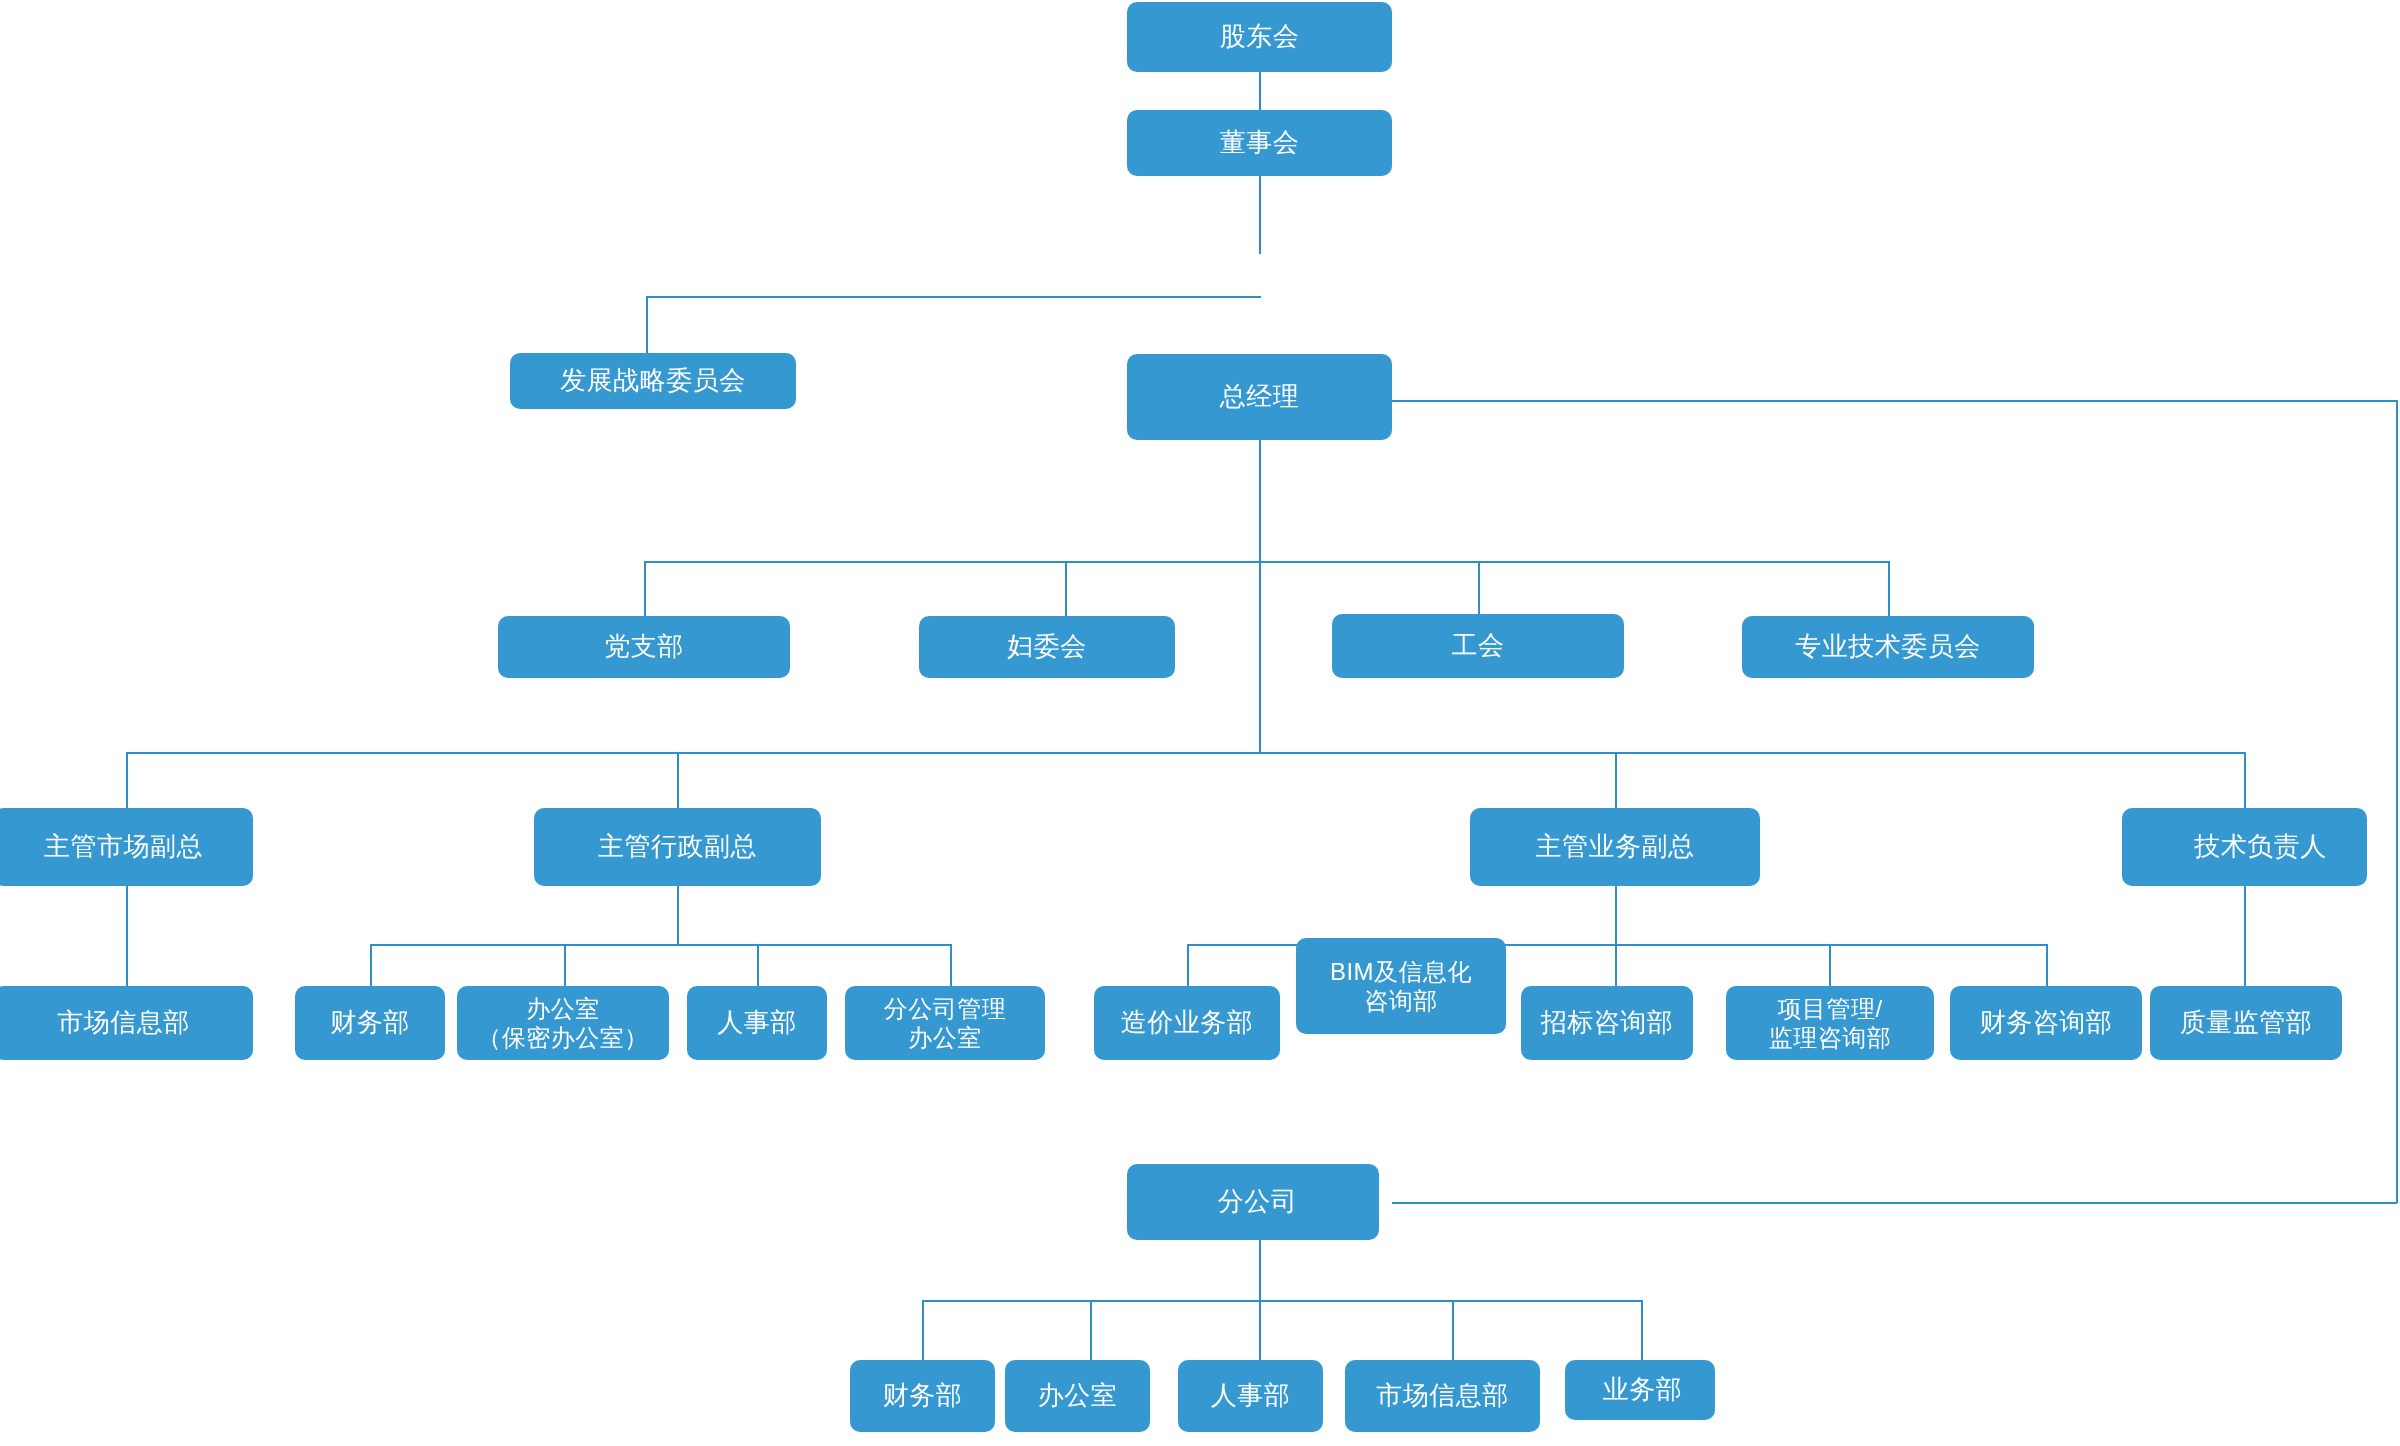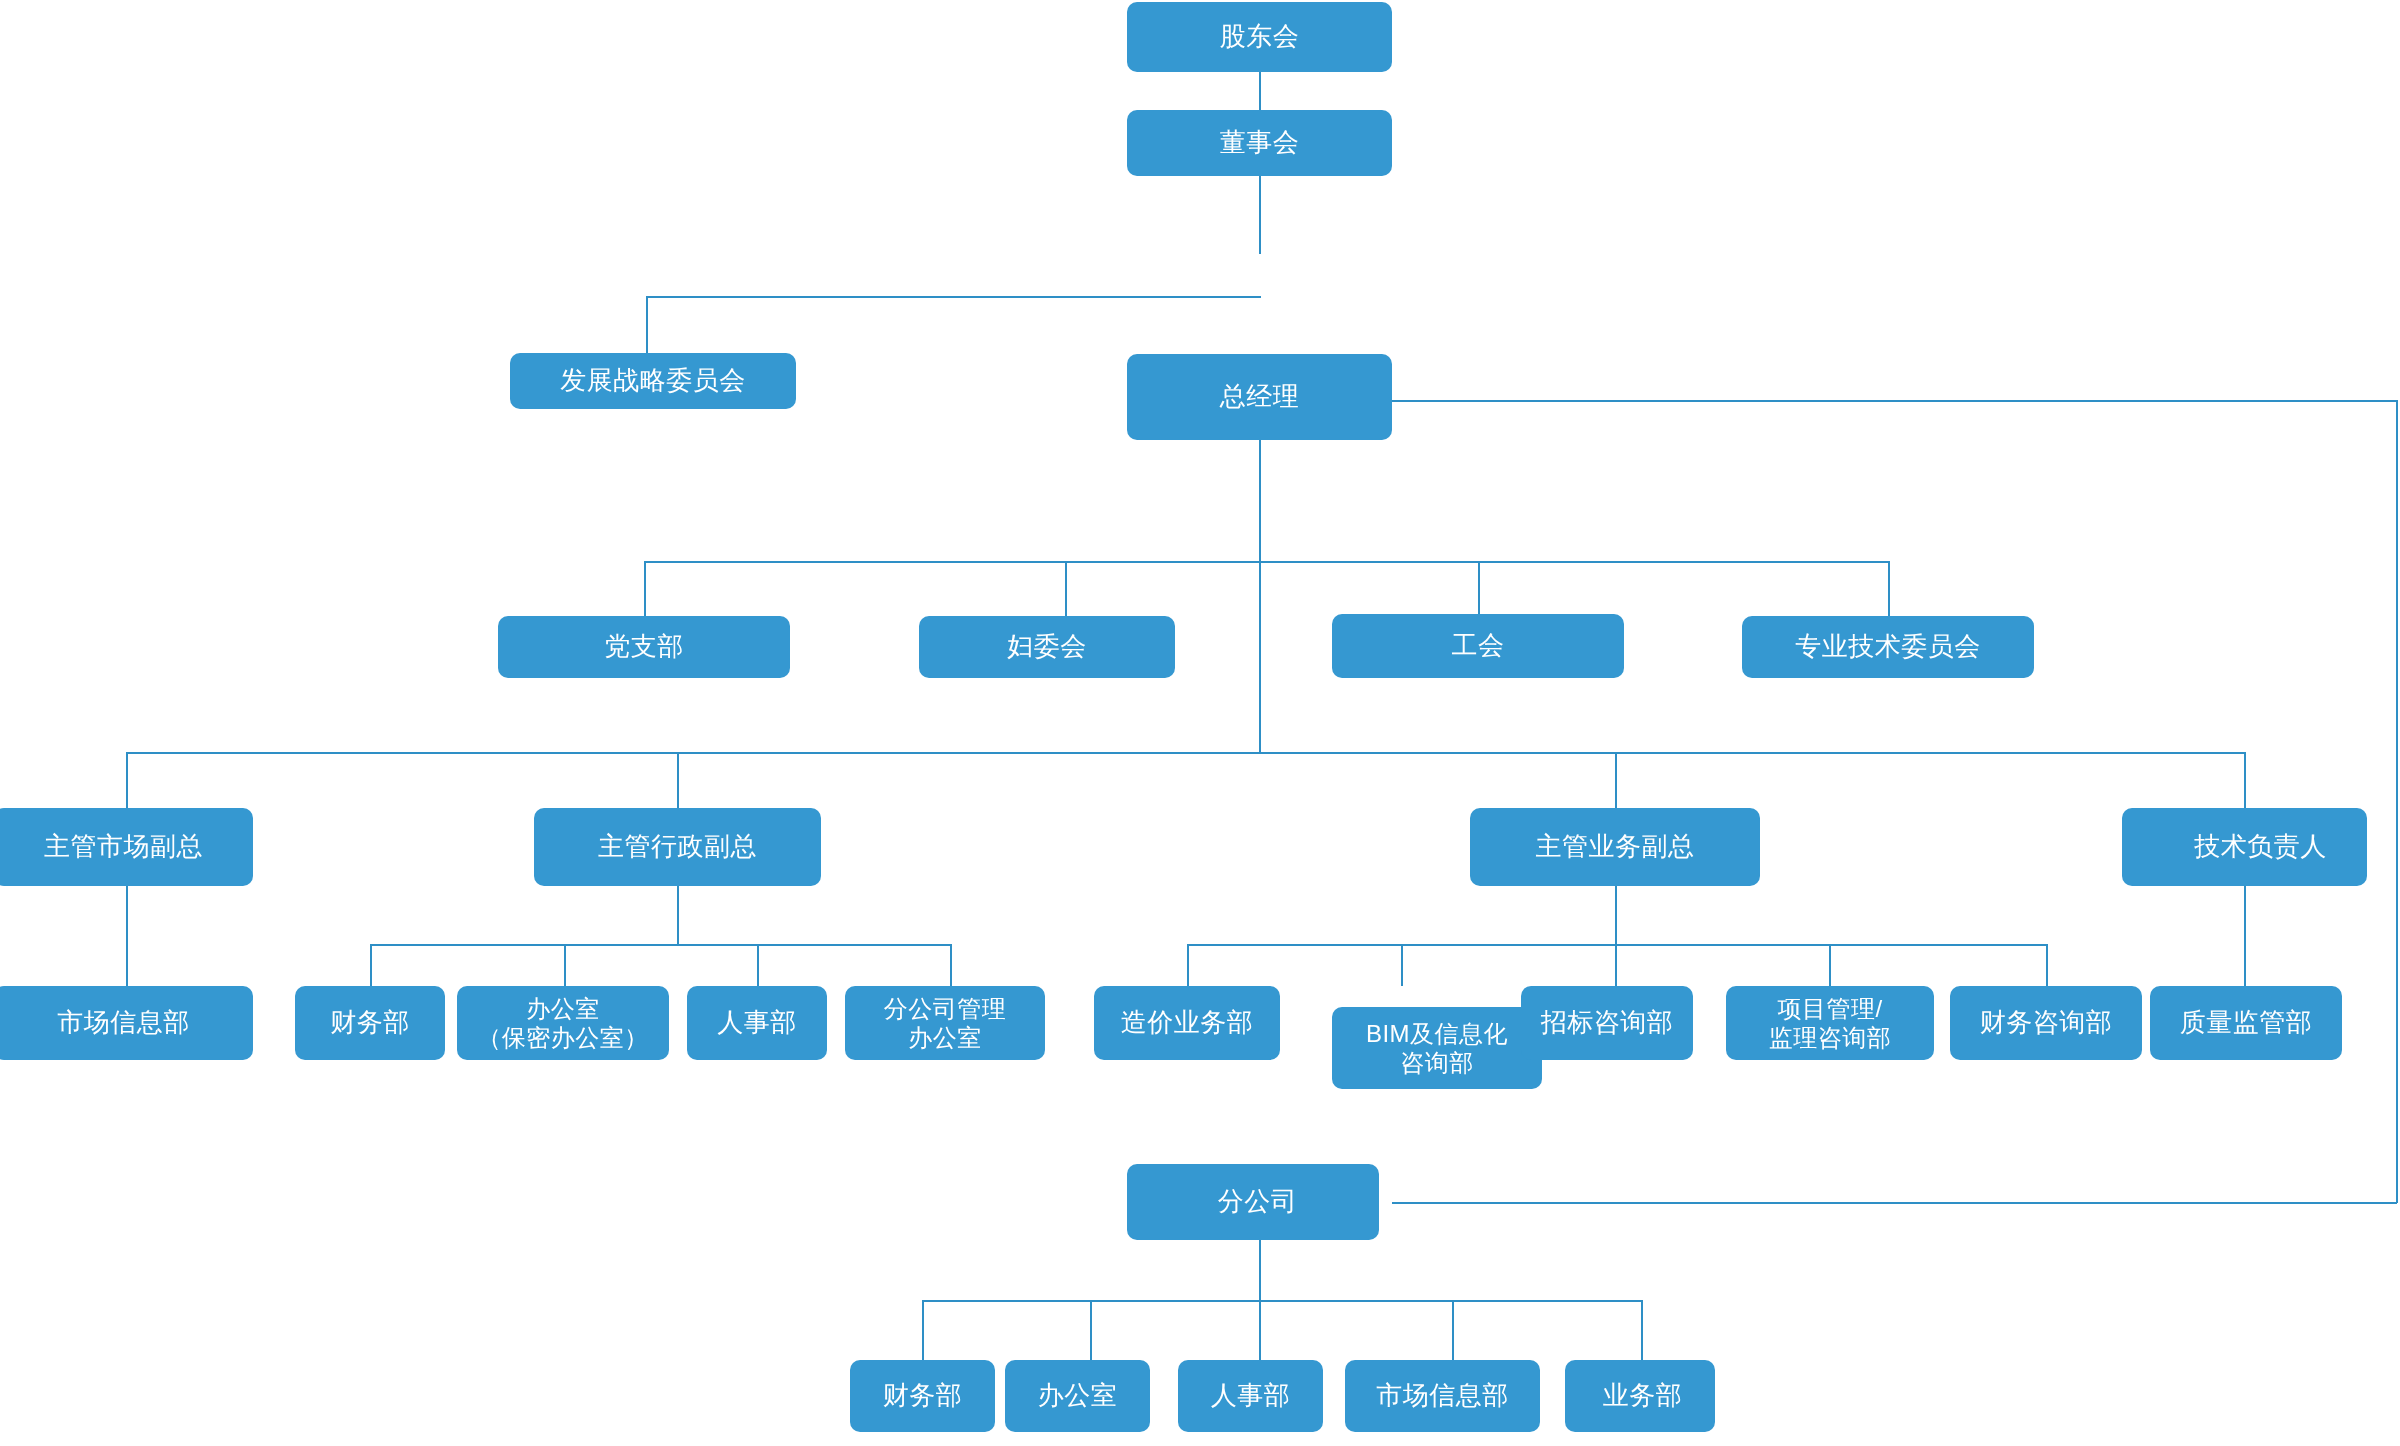--- a/index.html
+++ b/index.html
@@ -129,21 +129,21 @@
   <div class="node small" style="left:457px; top:986px; width:212px; height:74px;">办公室
 （保密办公室）</div>
 
   <div class="node" style="left:687px; top:986px; width:140px; height:74px;">人事部</div>
 
   <div class="node small" style="left:845px; top:986px; width:200px; height:74px;">分公司管理
 办公室</div>
 
   <div class="node" style="left:1094px; top:986px; width:186px; height:74px;">造价业务部</div>
 
-  <div class="node small" style="left:1296px; top:1007px; width:210px; height:82px;margin-left:36px;">BIM及信息化
+  <div class="node small" style="left:1296px; top:938px; width:210px; height:96px;">BIM及信息化
 咨询部</div>
 
   <div class="node" style="left:1521px; top:986px; width:172px; height:74px;">招标咨询部</div>
 
   <div class="node small" style="left:1726px; top:986px; width:208px; height:74px;">项目管理/
 监理咨询部</div>
 
   <div class="node" style="left:1950px; top:986px; width:192px; height:74px;">财务咨询部</div>
 
   <div class="node" style="left:2150px; top:986px; width:192px; height:74px;">质量监管部</div>
@@ -151,15 +151,15 @@
   <div class="node" style="left:1127px; top:1164px; width:252px; height:76px;padding-left:15px;">分公司</div>
 
   <div class="node" style="left:850px; top:1360px; width:145px; height:72px;">财务部</div>
 
   <div class="node" style="left:1005px; top:1360px; width:145px; height:72px;">办公室</div>
 
   <div class="node" style="left:1178px; top:1360px; width:145px; height:72px;">人事部</div>
 
   <div class="node" style="left:1345px; top:1360px; width:195px; height:72px;">市场信息部</div>
 
-  <div class="node" style="left:1565px; top:1360px; width:150px; height:72px;padding-left:11px;">业务部</div>
+  <div class="node" style="left:1565px; top:1360px; width:150px; height:60px;padding-left:11px;">业务部</div>
 
 </div>
 
 </body></html>

